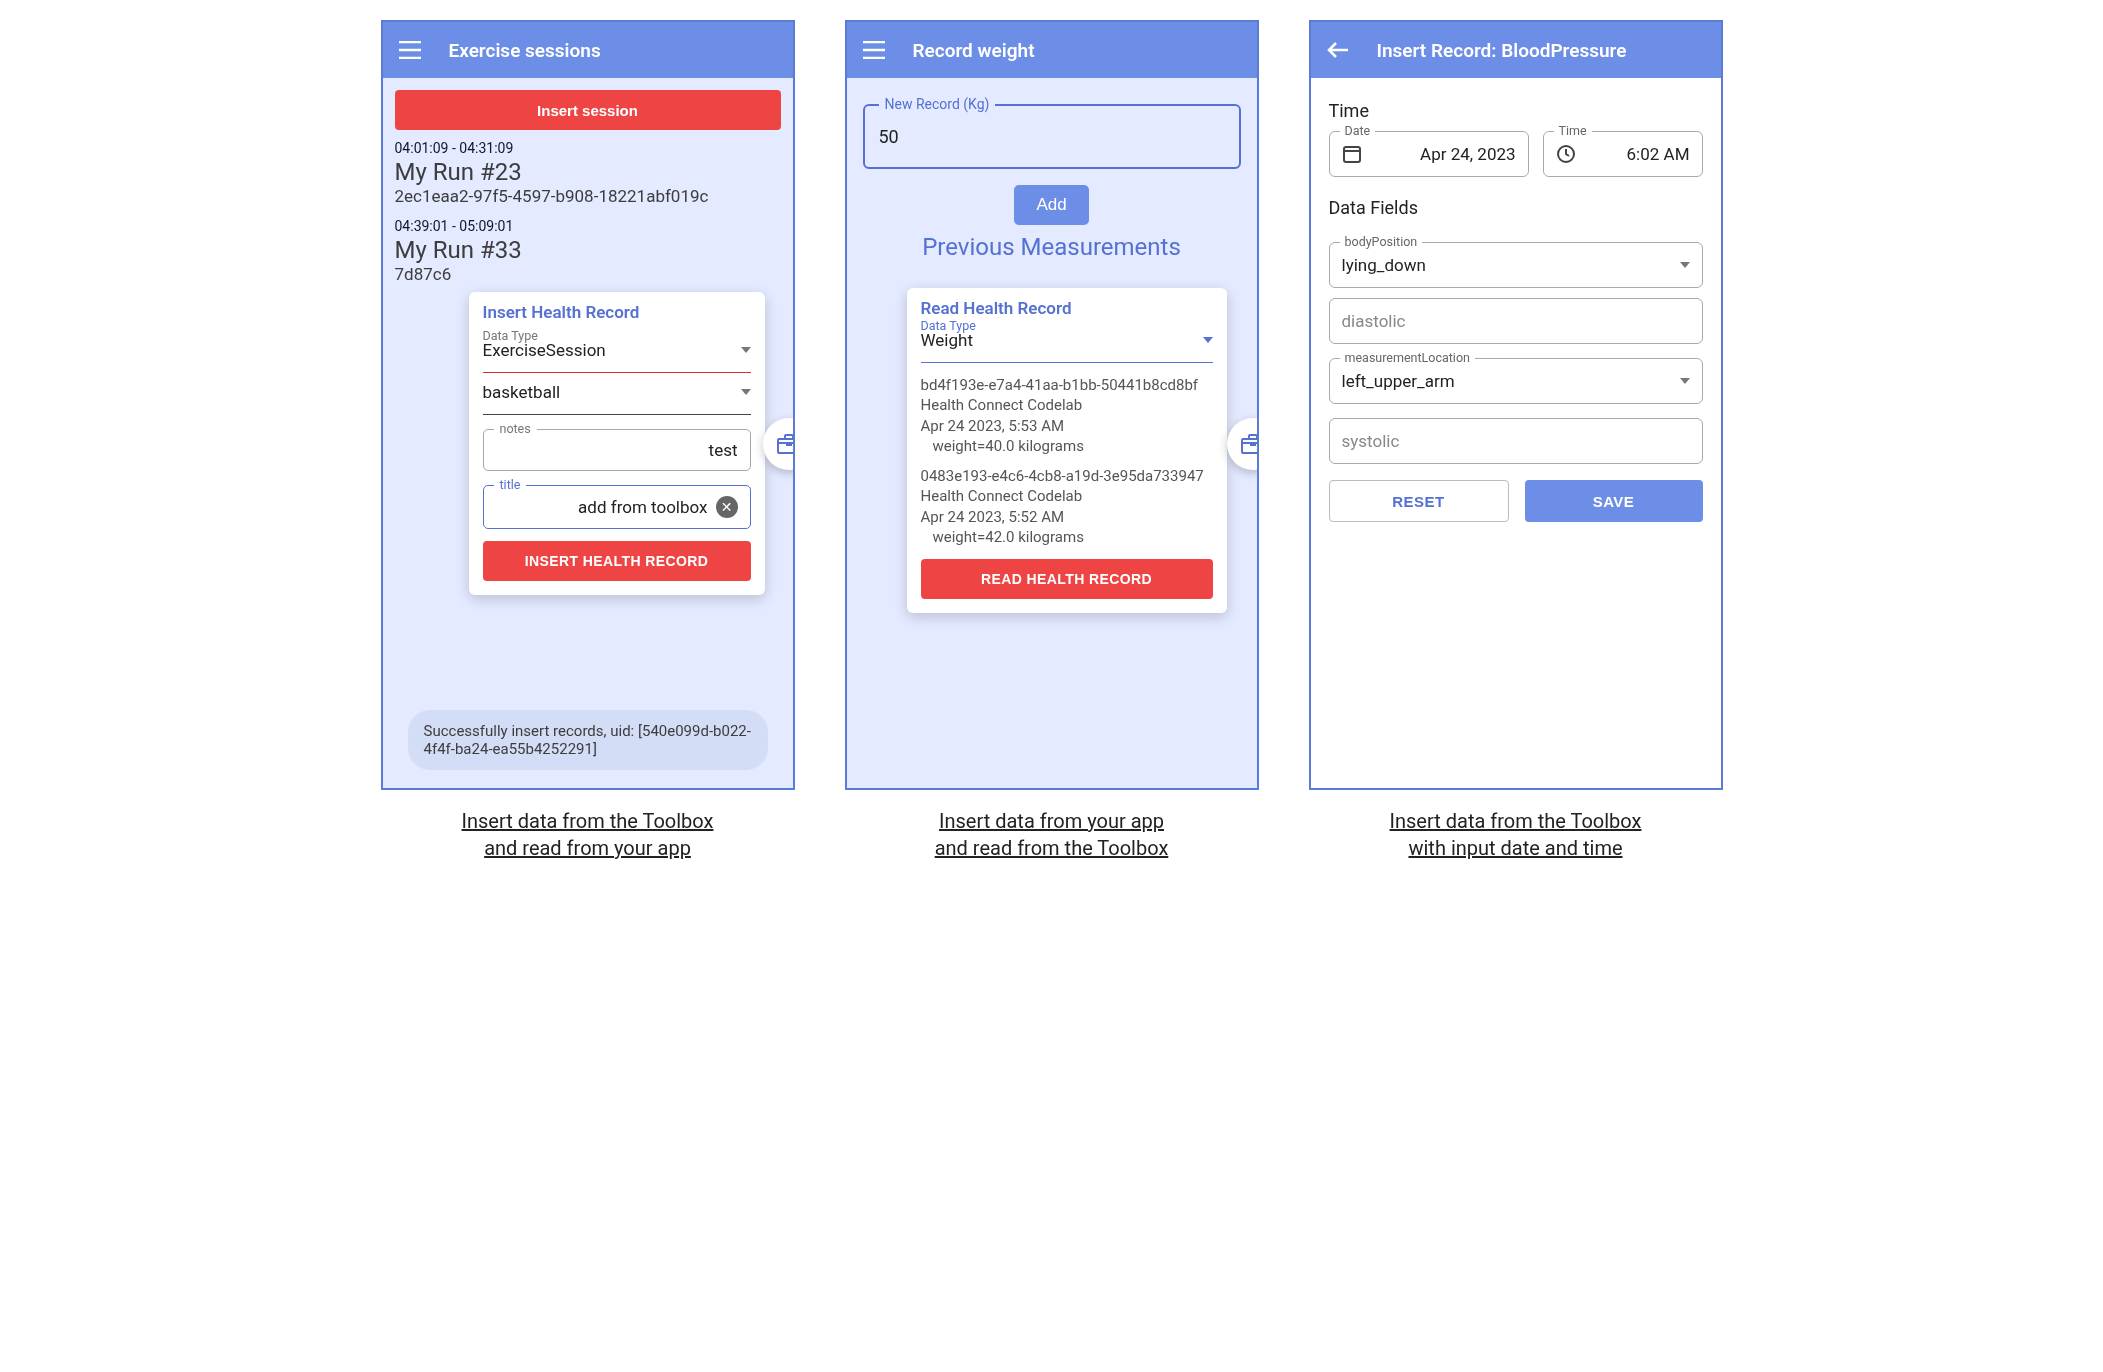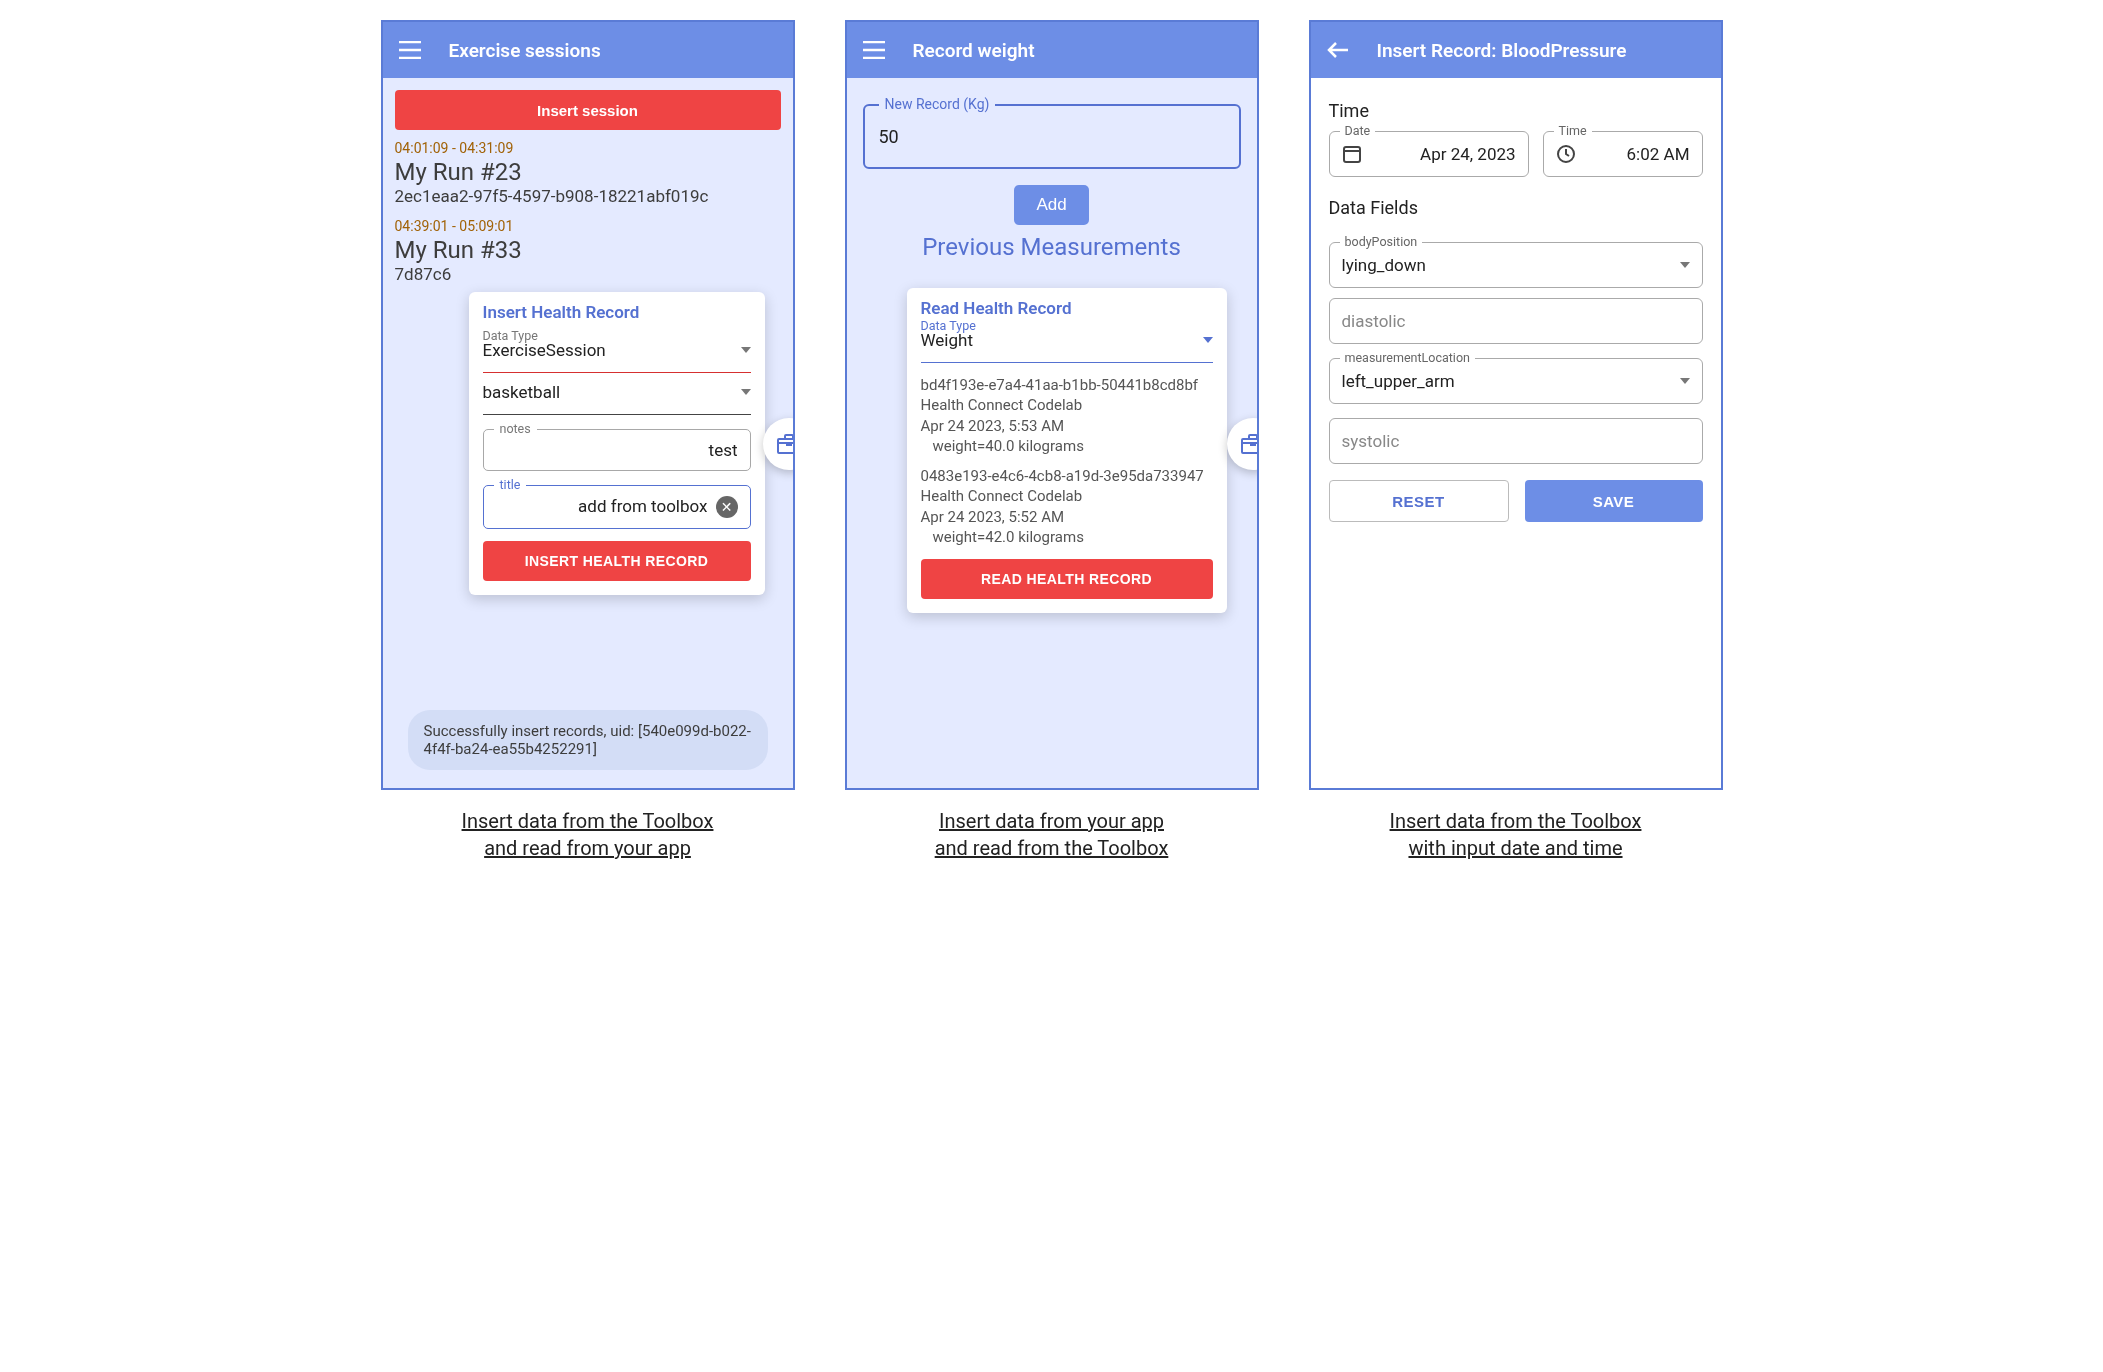--- a/index.html
+++ b/index.html
@@ -53,21 +53,21 @@
     width: 100%;
     border-radius: 4px;
     font-weight: 600;
     font-size: 15px;
     cursor: pointer;
   }
   .session {
     margin-top: 8px;
     padding: 2px 0;
   }
-  .session .time { color: #a16207; font-size: 14px; }
+  .session .time { color: #0f172a; font-size: 14px; }
   .session .title { color: #3d3d3d; font-size: 24px; margin-top: 2px; }
   .session .uid { color: #3d3d3d; font-size: 17px; }
   .popup {
     position: absolute;
     left: 86px;
     top: 214px;
     width: 296px;
     background: #fff;
     border-radius: 6px;
     box-shadow: 0 4px 14px rgba(0,0,0,0.18);
@@ -92,21 +92,21 @@
   .outlined {
     position: relative;
     border: 1.5px solid #a8a8a8;
     border-radius: 5px;
     padding: 10px 12px;
     margin-top: 14px;
     font-size: 17px;
     color: #222;
     text-align: right;
     display: flex;
-    align-items: flex-start;
+    align-items: center;
     justify-content: flex-end;
     gap: 8px;
   }
   .outlined .legend {
     position: absolute;
     top: -9px;
     left: 10px;
     background: #fff;
     padding: 0 6px;
     font-size: 12.5px;

